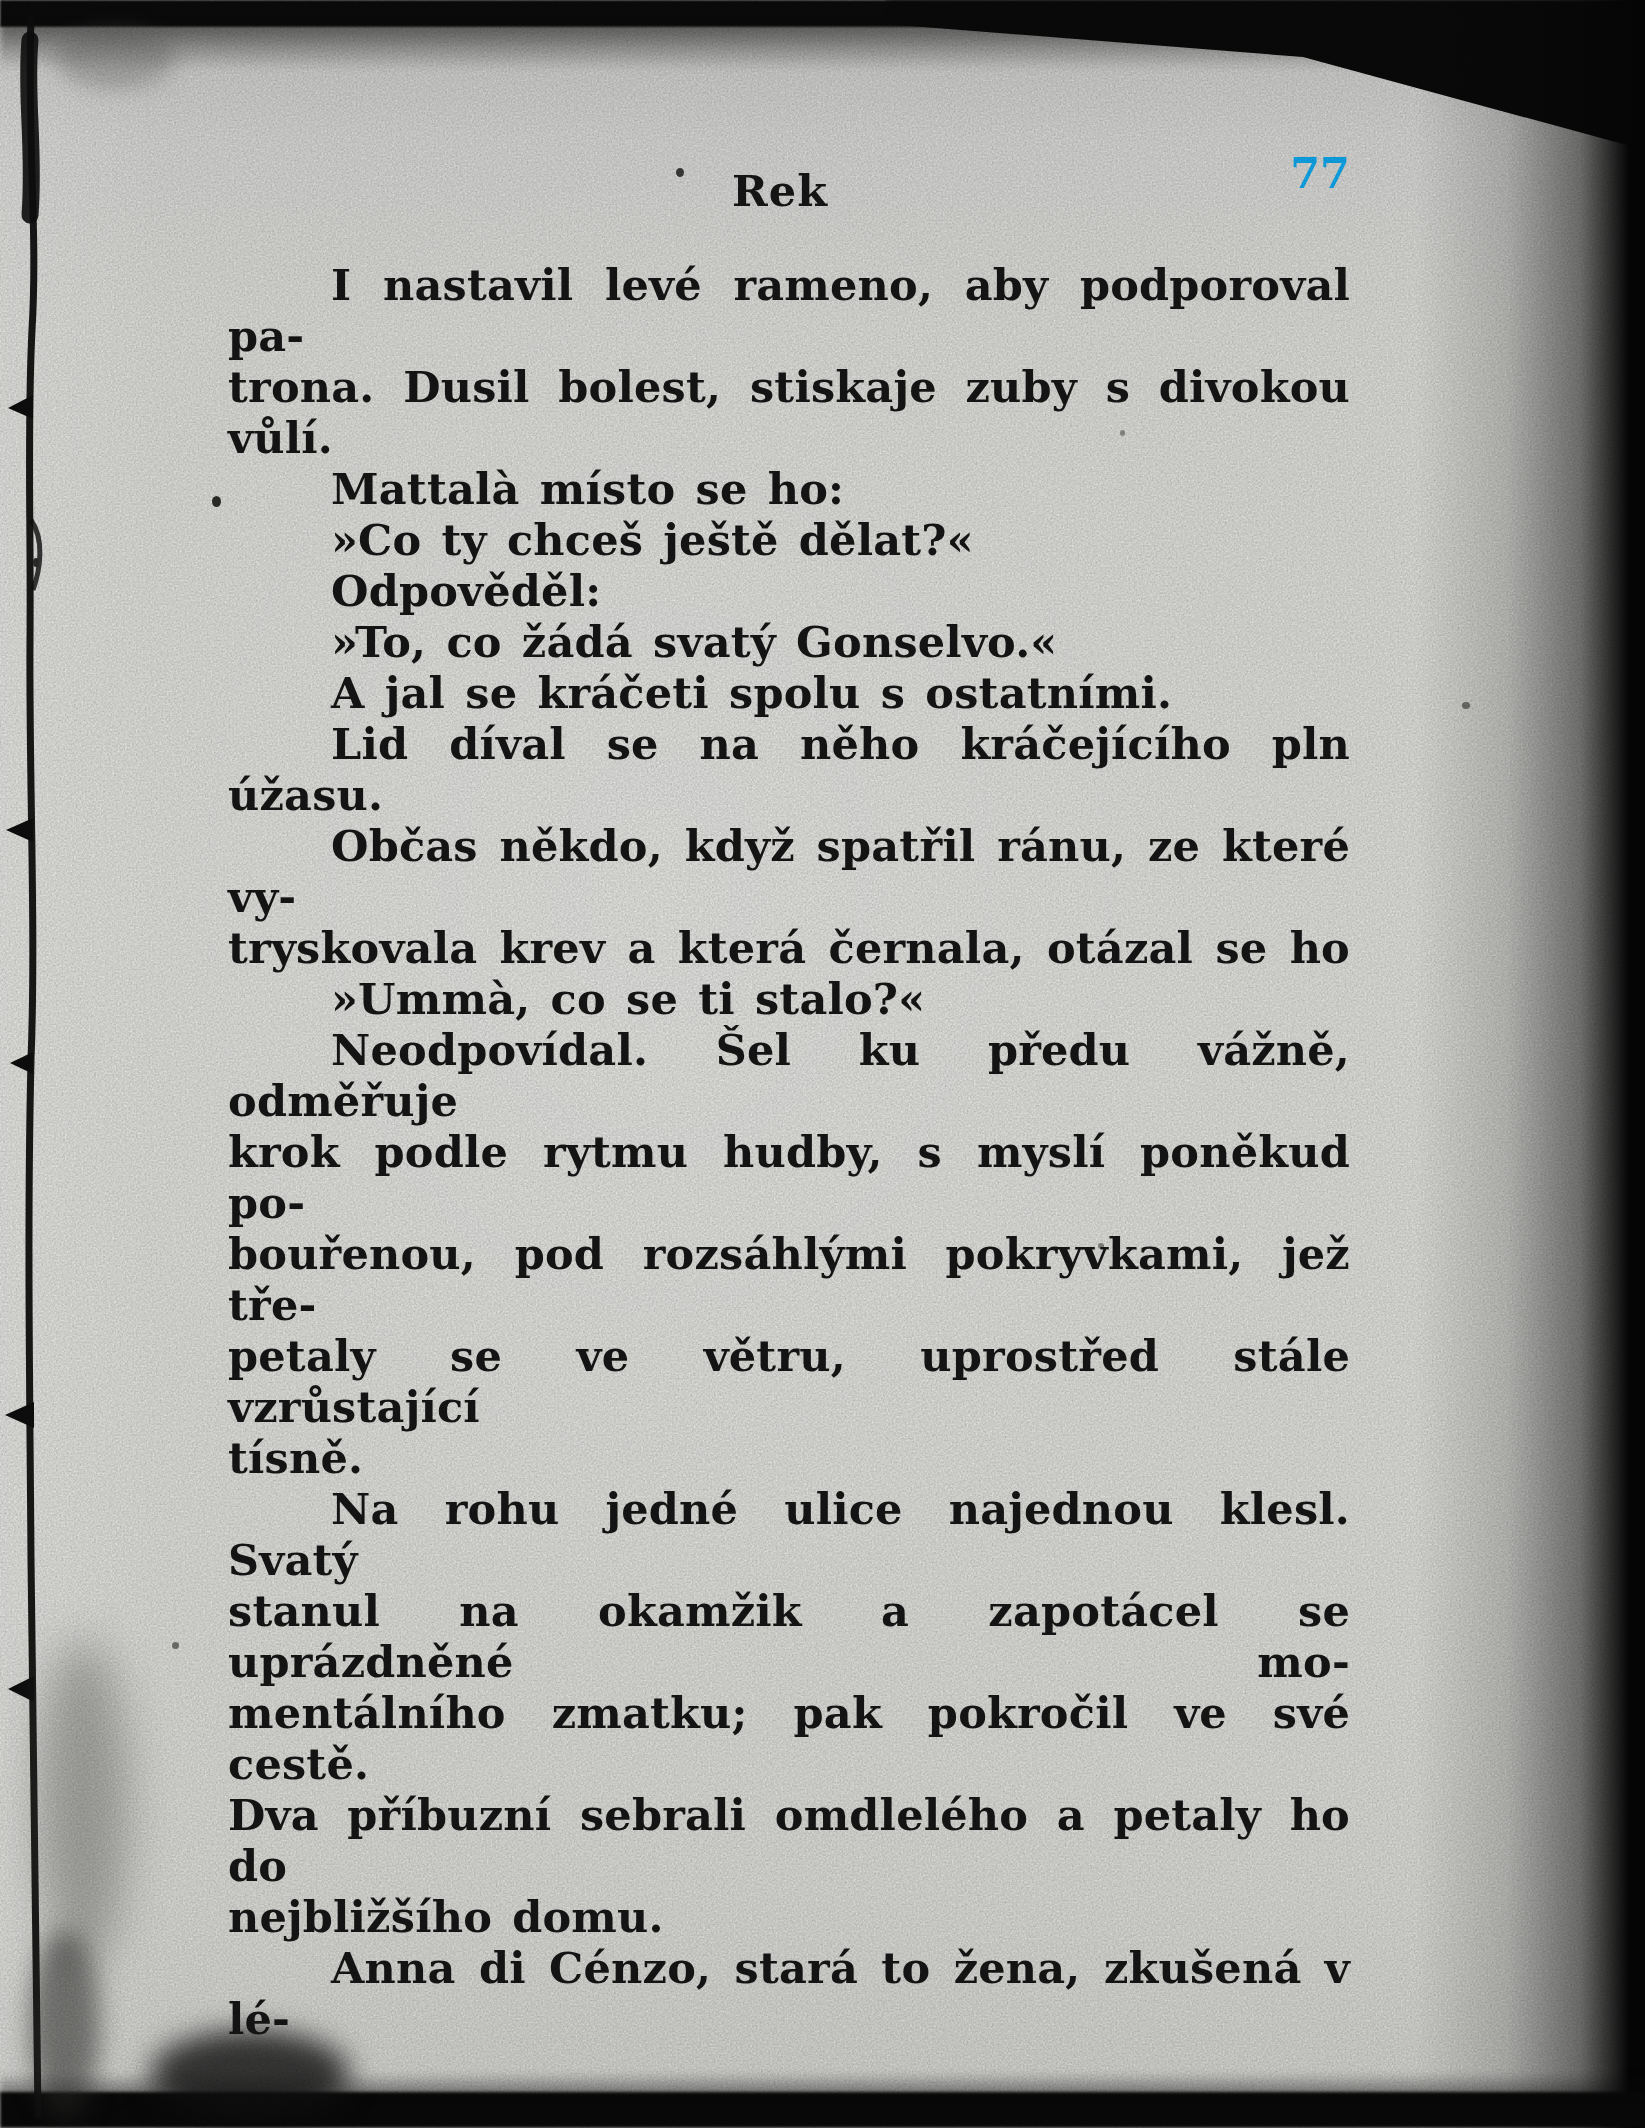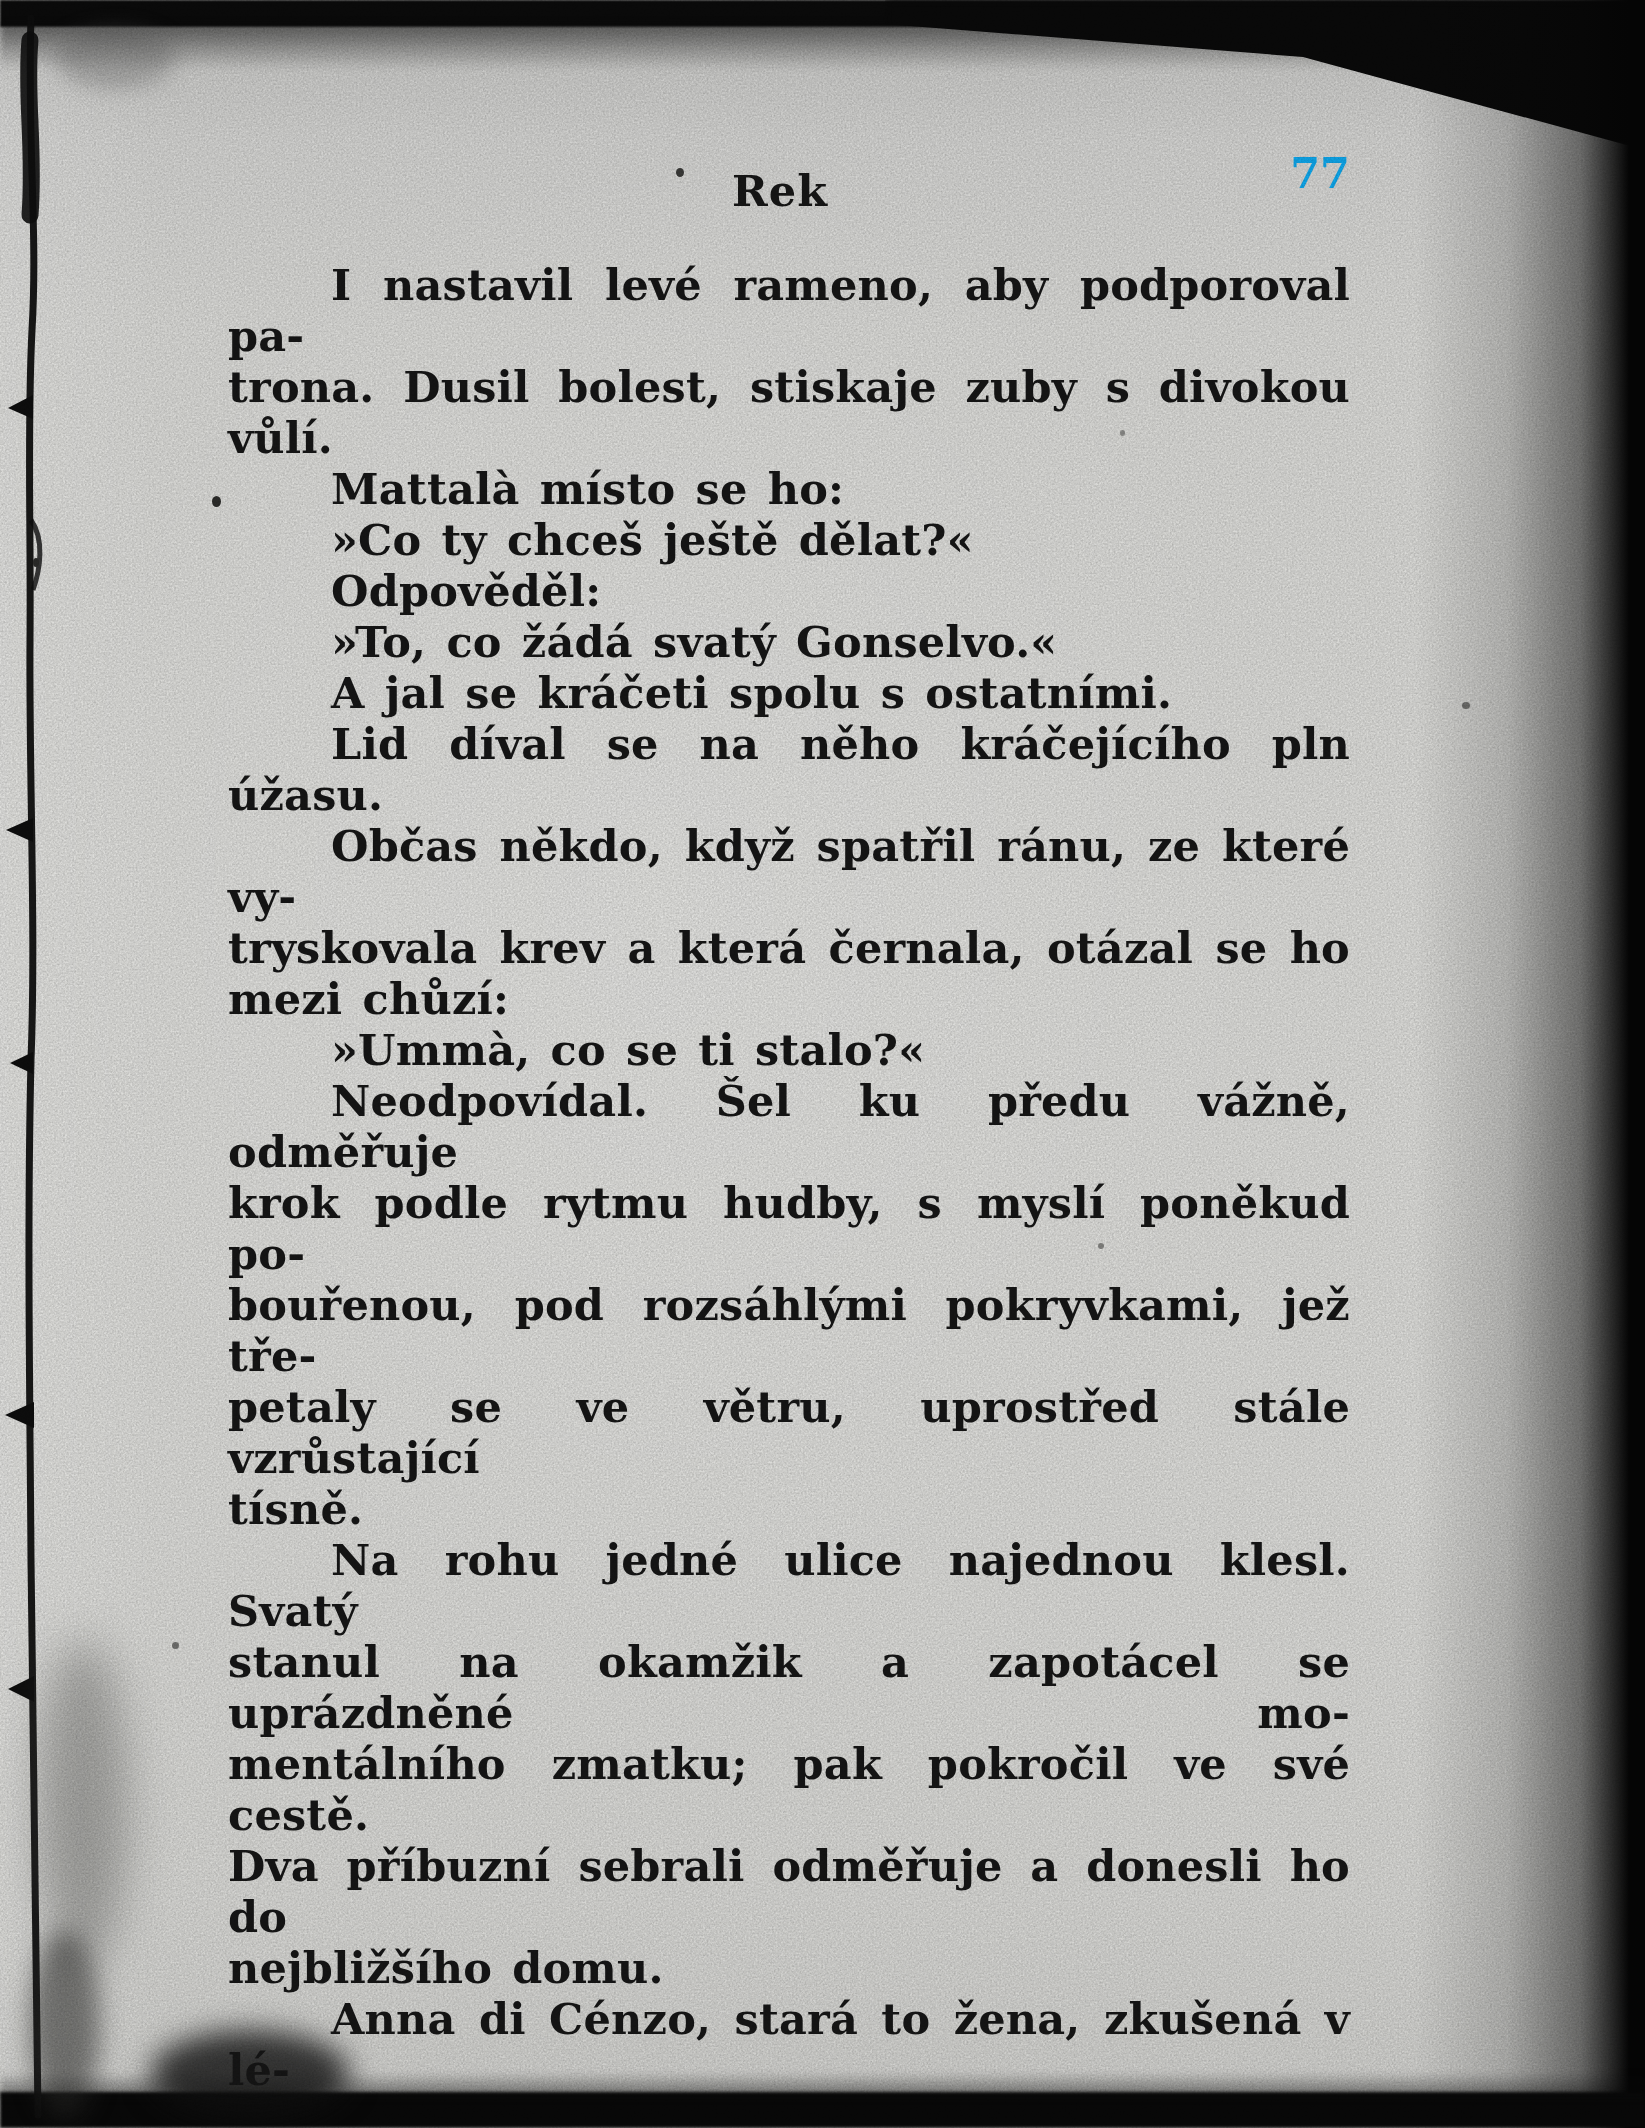--- a/index.html
+++ b/index.html
@@ -114,31 +114,30 @@
       <div class="line first fill">I nastavil levé rameno, aby podporoval pa-</div>
       <div class="line fill">trona. Dusil bolest, stiskaje zuby s divokou vůlí.</div>
       <div class="line first">Mattalà místo se ho:</div>
       <div class="line first">»Co ty chceš ještě dělat?«</div>
       <div class="line first">Odpověděl:</div>
       <div class="line first">»To, co žádá svatý Gonselvo.«</div>
       <div class="line first">A jal se kráčeti spolu s ostatními.</div>
       <div class="line first fill">Lid díval se na něho kráčejícího pln úžasu.</div>
       <div class="line first fill">Občas někdo, když spatřil ránu, ze které vy-</div>
       <div class="line fill">tryskovala krev a která černala, otázal se ho</div>
-      <div class="line">mezi chůzí:</div>
       <div class="line first">»Ummà, co se ti stalo?«</div>
       <div class="line first fill">Neodpovídal. Šel ku předu vážně, odměřuje</div>
       <div class="line fill">krok podle rytmu hudby, s myslí poněkud po-</div>
       <div class="line fill">bouřenou, pod rozsáhlými pokryvkami, jež tře-</div>
       <div class="line fill">petaly se ve větru, uprostřed stále vzrůstající</div>
       <div class="line">tísně.</div>
       <div class="line first fill">Na rohu jedné ulice najednou klesl. Svatý</div>
       <div class="line fill">stanul na okamžik a zapotácel se uprázdněné mo-</div>
       <div class="line fill">mentálního zmatku; pak pokročil ve své cestě.</div>
-      <div class="line fill">Dva příbuzní sebrali odměřuje a donesli ho do</div>
+      <div class="line fill">Dva příbuzní sebrali omdlelého a petaly ho do</div>
       <div class="line">nejbližšího domu.</div>
       <div class="line first fill">Anna di Cénzo, stará to žena, zkušená v lé-</div>
     </div>
 
   <svg class="grain" width="1645" height="2128" xmlns="http://www.w3.org/2000/svg">
     <filter id="g">
       <feTurbulence type="fractalNoise" baseFrequency="0.55" numOctaves="2" seed="7" stitchTiles="stitch"></feTurbulence>
       <feColorMatrix type="matrix" values="0 0 0 0 0  0 0 0 0 0  0 0 0 0 0  0.55 0.55 0.55 0 -0.55"></feColorMatrix>
     </filter>
     <rect width="100%" height="100%" filter="url(#g)" opacity="0.28"></rect>

